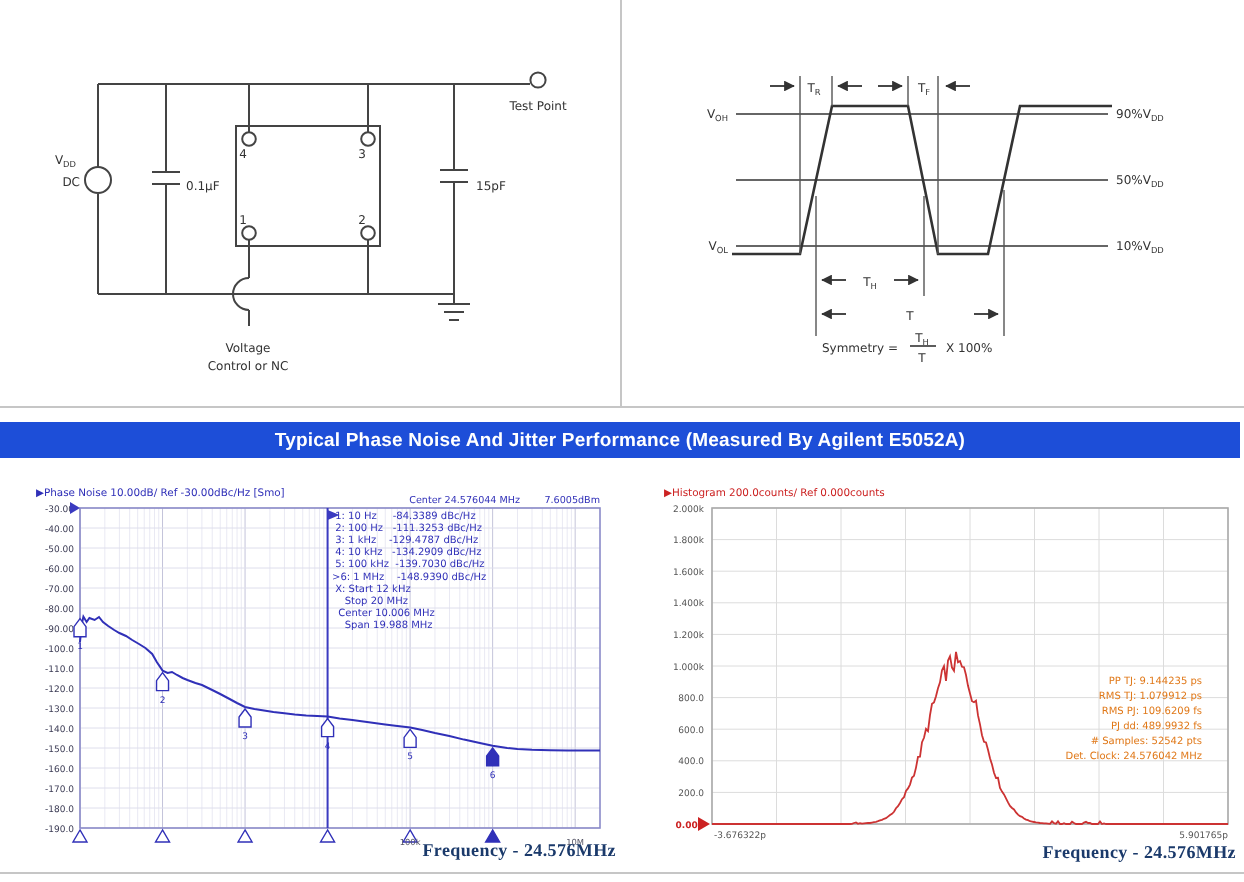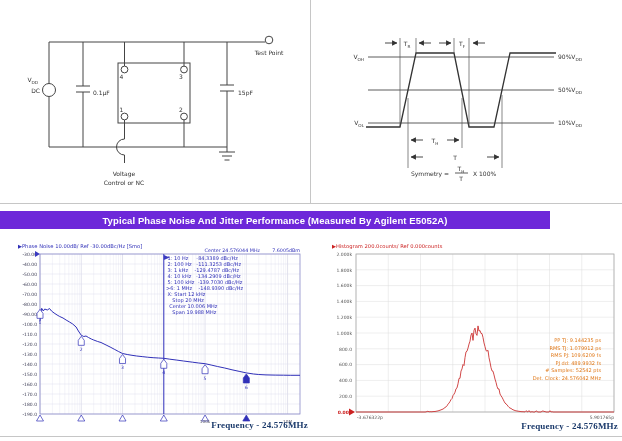--- a/index.html
+++ b/index.html
@@ -1,21 +1,21 @@
 <!DOCTYPE html>
 <html><head>
 <meta charset="utf-8">
 <style>
   html,body{margin:0;padding:0;background:#fff;}
   .page{position:relative;width:622px;height:441px;background:#fff;overflow:hidden;
         font-family:"Liberation Sans",sans-serif;}
   .divider-v{position:absolute;left:310px;top:0;width:1px;height:203px;background:#c6c6c6;}
   .divider-h{position:absolute;left:0;top:203px;width:622px;height:1px;background:#c6c6c6;}
   .bottom-line{position:absolute;left:0;top:436px;width:622px;height:1px;background:#c6c6c6;}
-  .banner{position:absolute;left:0;top:211px;width:550px;height:18px;background:#6d28d9;
+  .banner{position:absolute;left:0;top:211px;width:620px;height:18px;background:#1d4ed8;
           color:#ffffff;display:flex;align-items:center;justify-content:center;
           font-size:9.5px;font-weight:bold;letter-spacing:0.1px;}
   .quad-svg{position:absolute;}
   #circuit-svg{left:0;top:0;}
   #timing-svg{left:311px;top:0;}
   #pn-svg{left:4px;top:238px;}
   #hist-svg{left:314px;top:238px;}
   .freq-label{position:absolute;font-size:9px;font-weight:bold;color:#1b3a6b;
               text-align:right;letter-spacing:0.2px;width:304px;font-family:Liberation Serif, serif;}
   .freq-label.left{left:4px;top:420px;}

